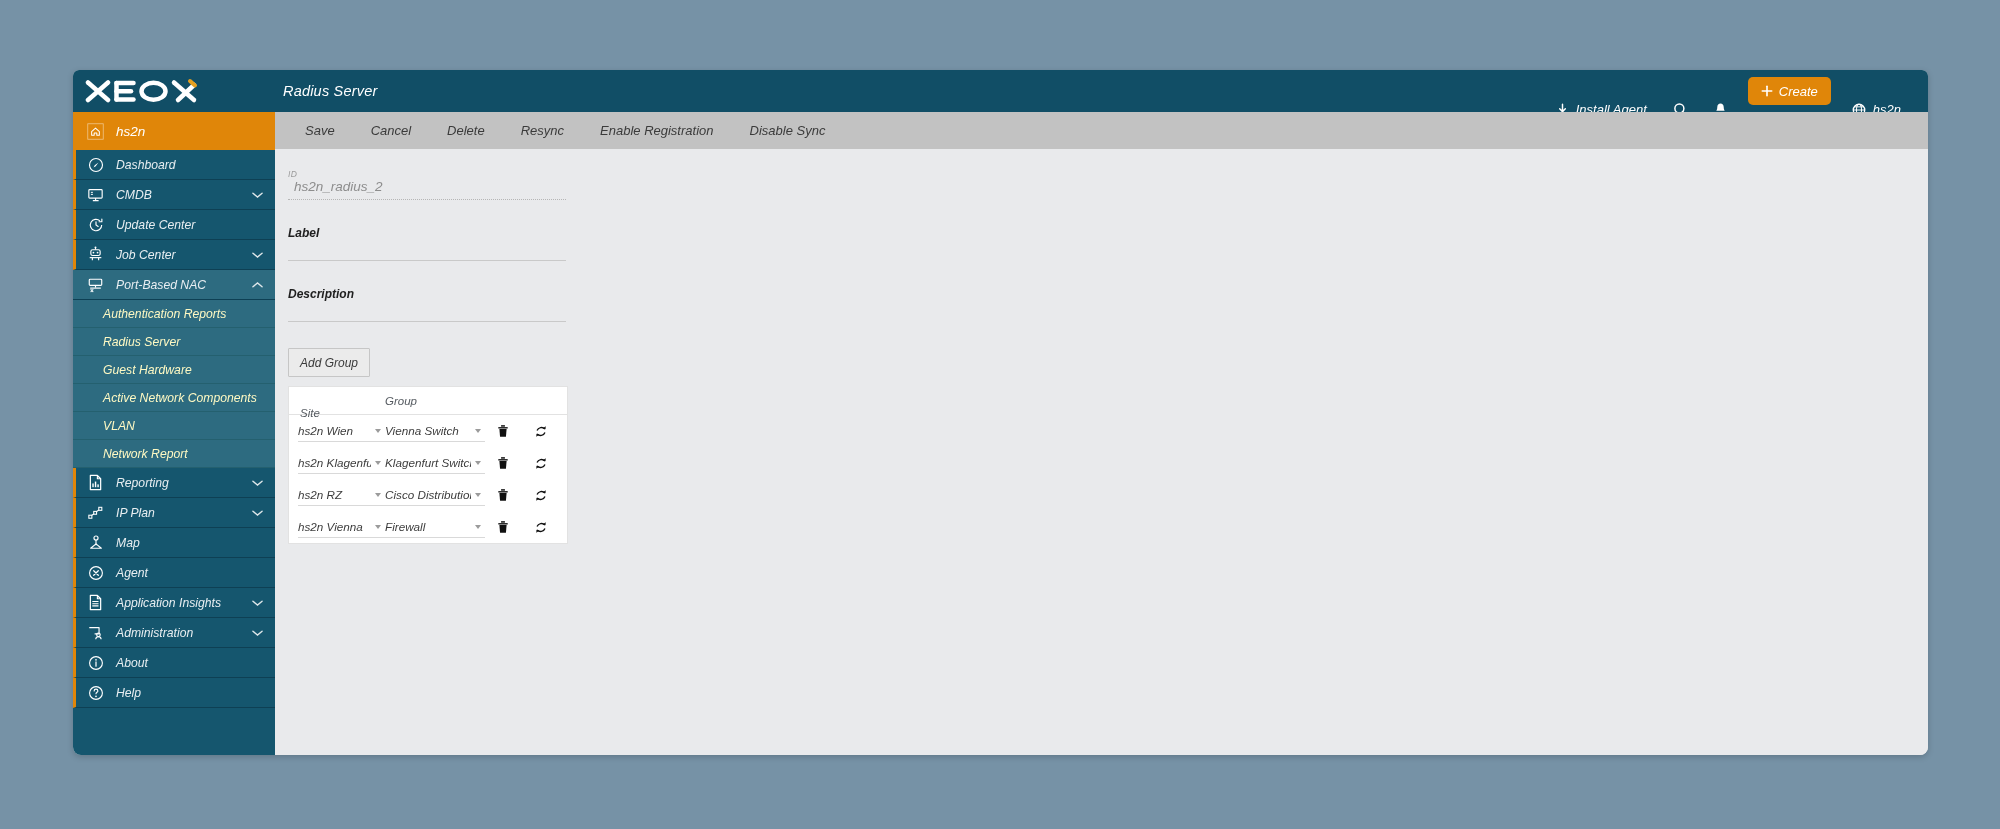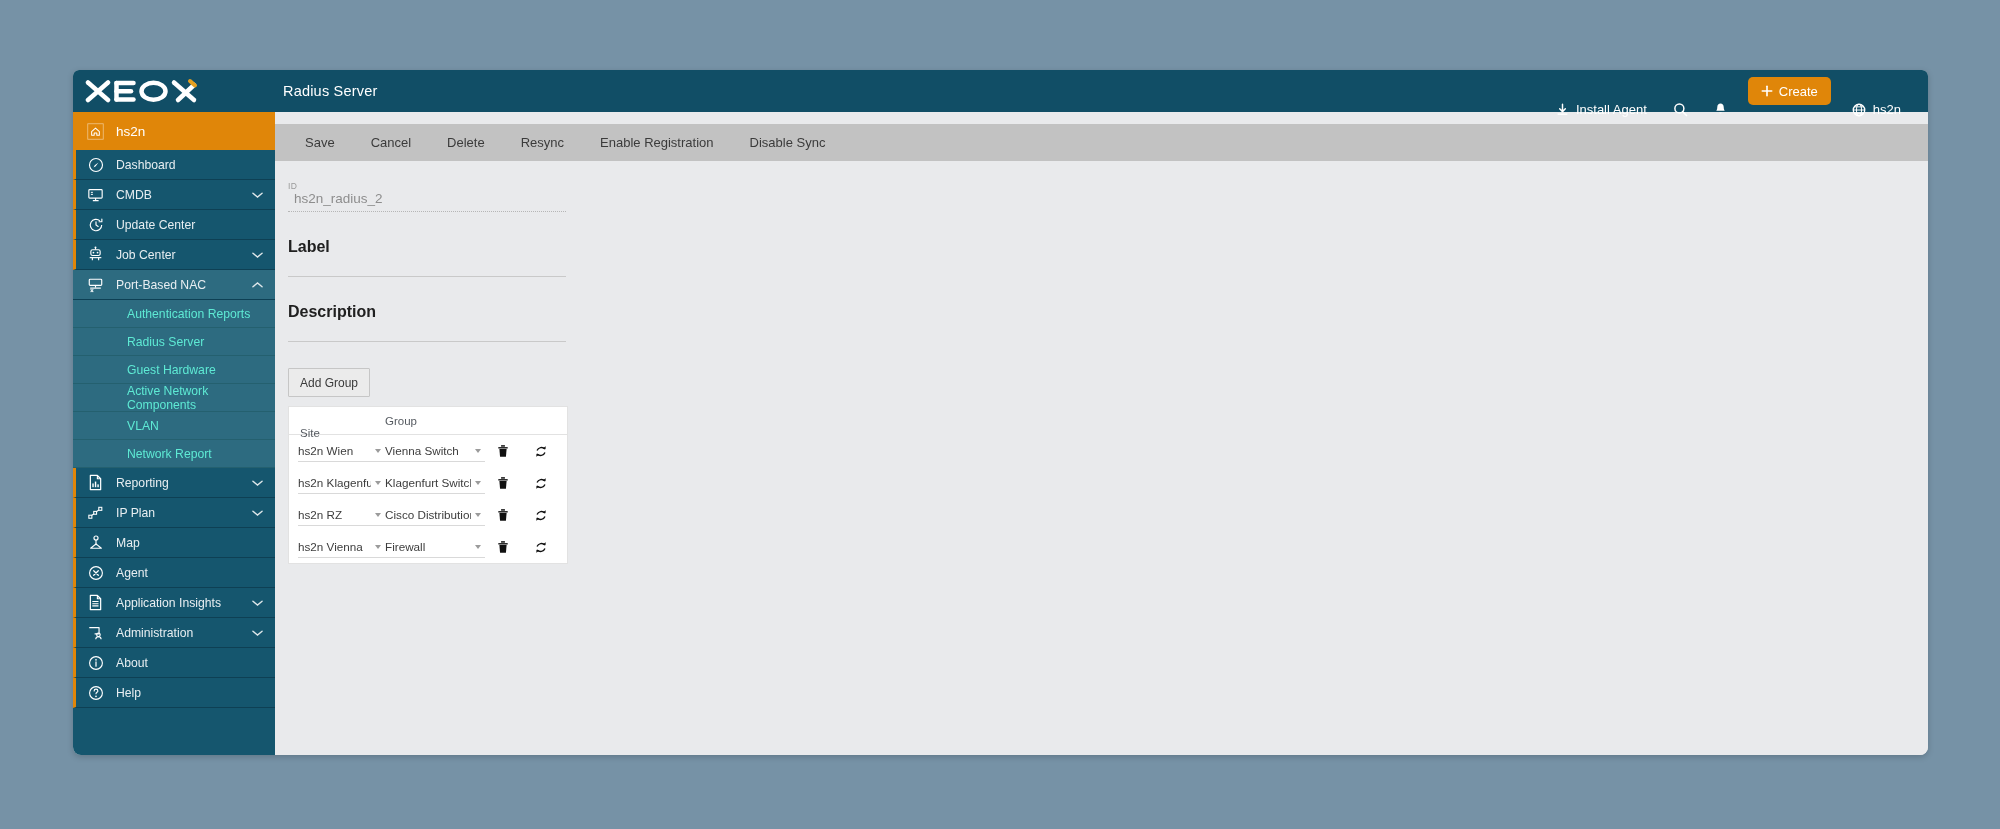--- a/index.html
+++ b/index.html
@@ -12,20 +12,21 @@
 
   
   #app {
     position: absolute;
     left: 73px; top: 70px;
     width: 1855px; height: 685px;
     border-radius: 6px 6px 8px 8px;
     overflow: hidden;
     box-shadow: 0 2px 6px rgba(0,0,0,.18);
     background: #e9eaec;
+    font-style: italic;
   }
 
   
   #topbar {
     position: absolute; left: 0; top: 0;
     width: 100%; height: 42px;
     background: #114e66;
     display: flex; align-items: center;
   }
   #logo-wrap {
@@ -82,35 +83,35 @@
   }
   .side-item.accent { border-left: 3px solid #e08609; padding-left: 11px; }
   .side-item.active-parent {
     background: #2d6b80;
     border-left: 0; padding-left: 14px;
     color: #e8eef1;
   }
   .side-sub {
     height: 28px;
     display: flex; align-items: center;
-    padding-left: 54px;
-    color: #5eead4; font-size: 12.2px;
+    padding-left: 30px;
+    color: #fef9c3; font-size: 12.2px;
     background: #2d6b80;
     border-bottom: 1px solid #24soft;
     border-bottom: 1px solid #24606f;
     cursor: pointer;
   }
   .side-ico { width: 17px; height: 17px; flex: 0 0 17px;
               display: flex; align-items: center; justify-content: center; }
   .side-label { flex: 1 1 auto; }
   .side-chev { margin-right: 12px; display:flex; align-items:center; }
 
   
   #main {
-    position: absolute; left: 202px; top: 54px;
+    position: absolute; left: 202px; top: 42px;
     width: 1653px; height: 643px;
     background: #e9eaec;
   }
   #actionbar {
     height: 37px; background: #c2c2c2;
     display: flex; align-items: center;
     padding-left: 12px;
   }
   .act-btn {
     color: #3b3b3b; font-size: 13px;
@@ -120,21 +121,21 @@
   }
 
   #form {
     padding: 20px 0 0 13px;
   }
   .field { margin-bottom: 26px; width: 278px; }
   .fl-small {
     font-size: 8.5px; color: #9a9a9a; letter-spacing:.3px;
   }
   .fl-big {
-    font-size: 16px; color: #202020; font-weight: 700;
+    font-size: 12px; color: #202020; font-weight: 700;
     margin-bottom: 9px;
   }
   .fv-disabled {
     font-size: 13.5px; color: #8d8d8d;
     padding: 0 0 5px 6px;
     border-bottom: 1px dotted #b6b6b6;
   }
   .fv-input {
     height: 12px;
     border-bottom: 1px solid #c9c9c9;

